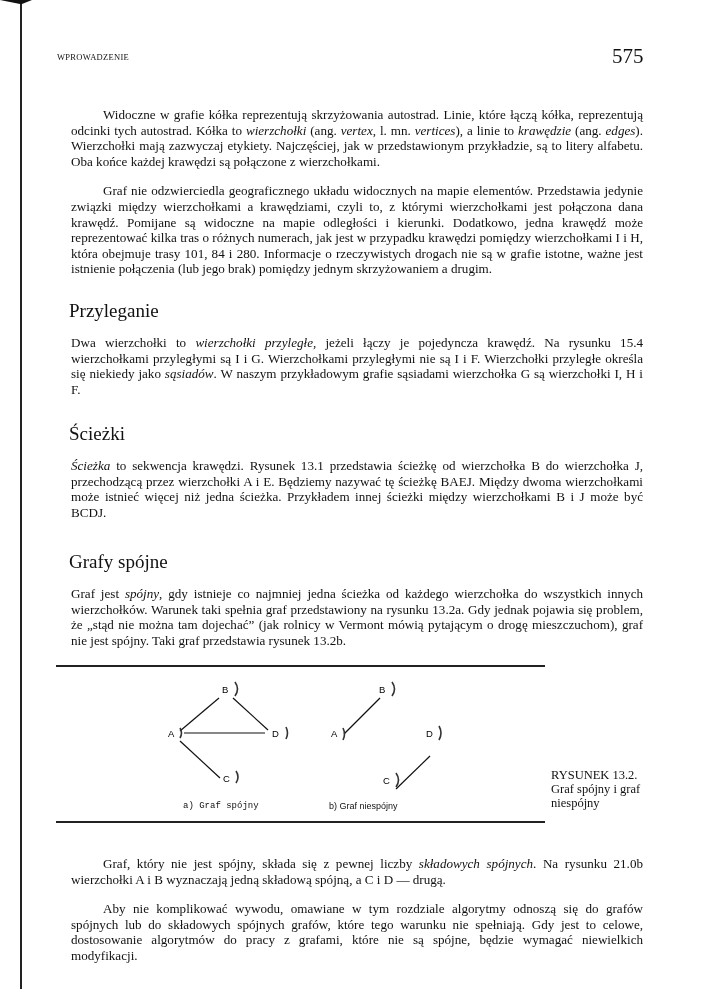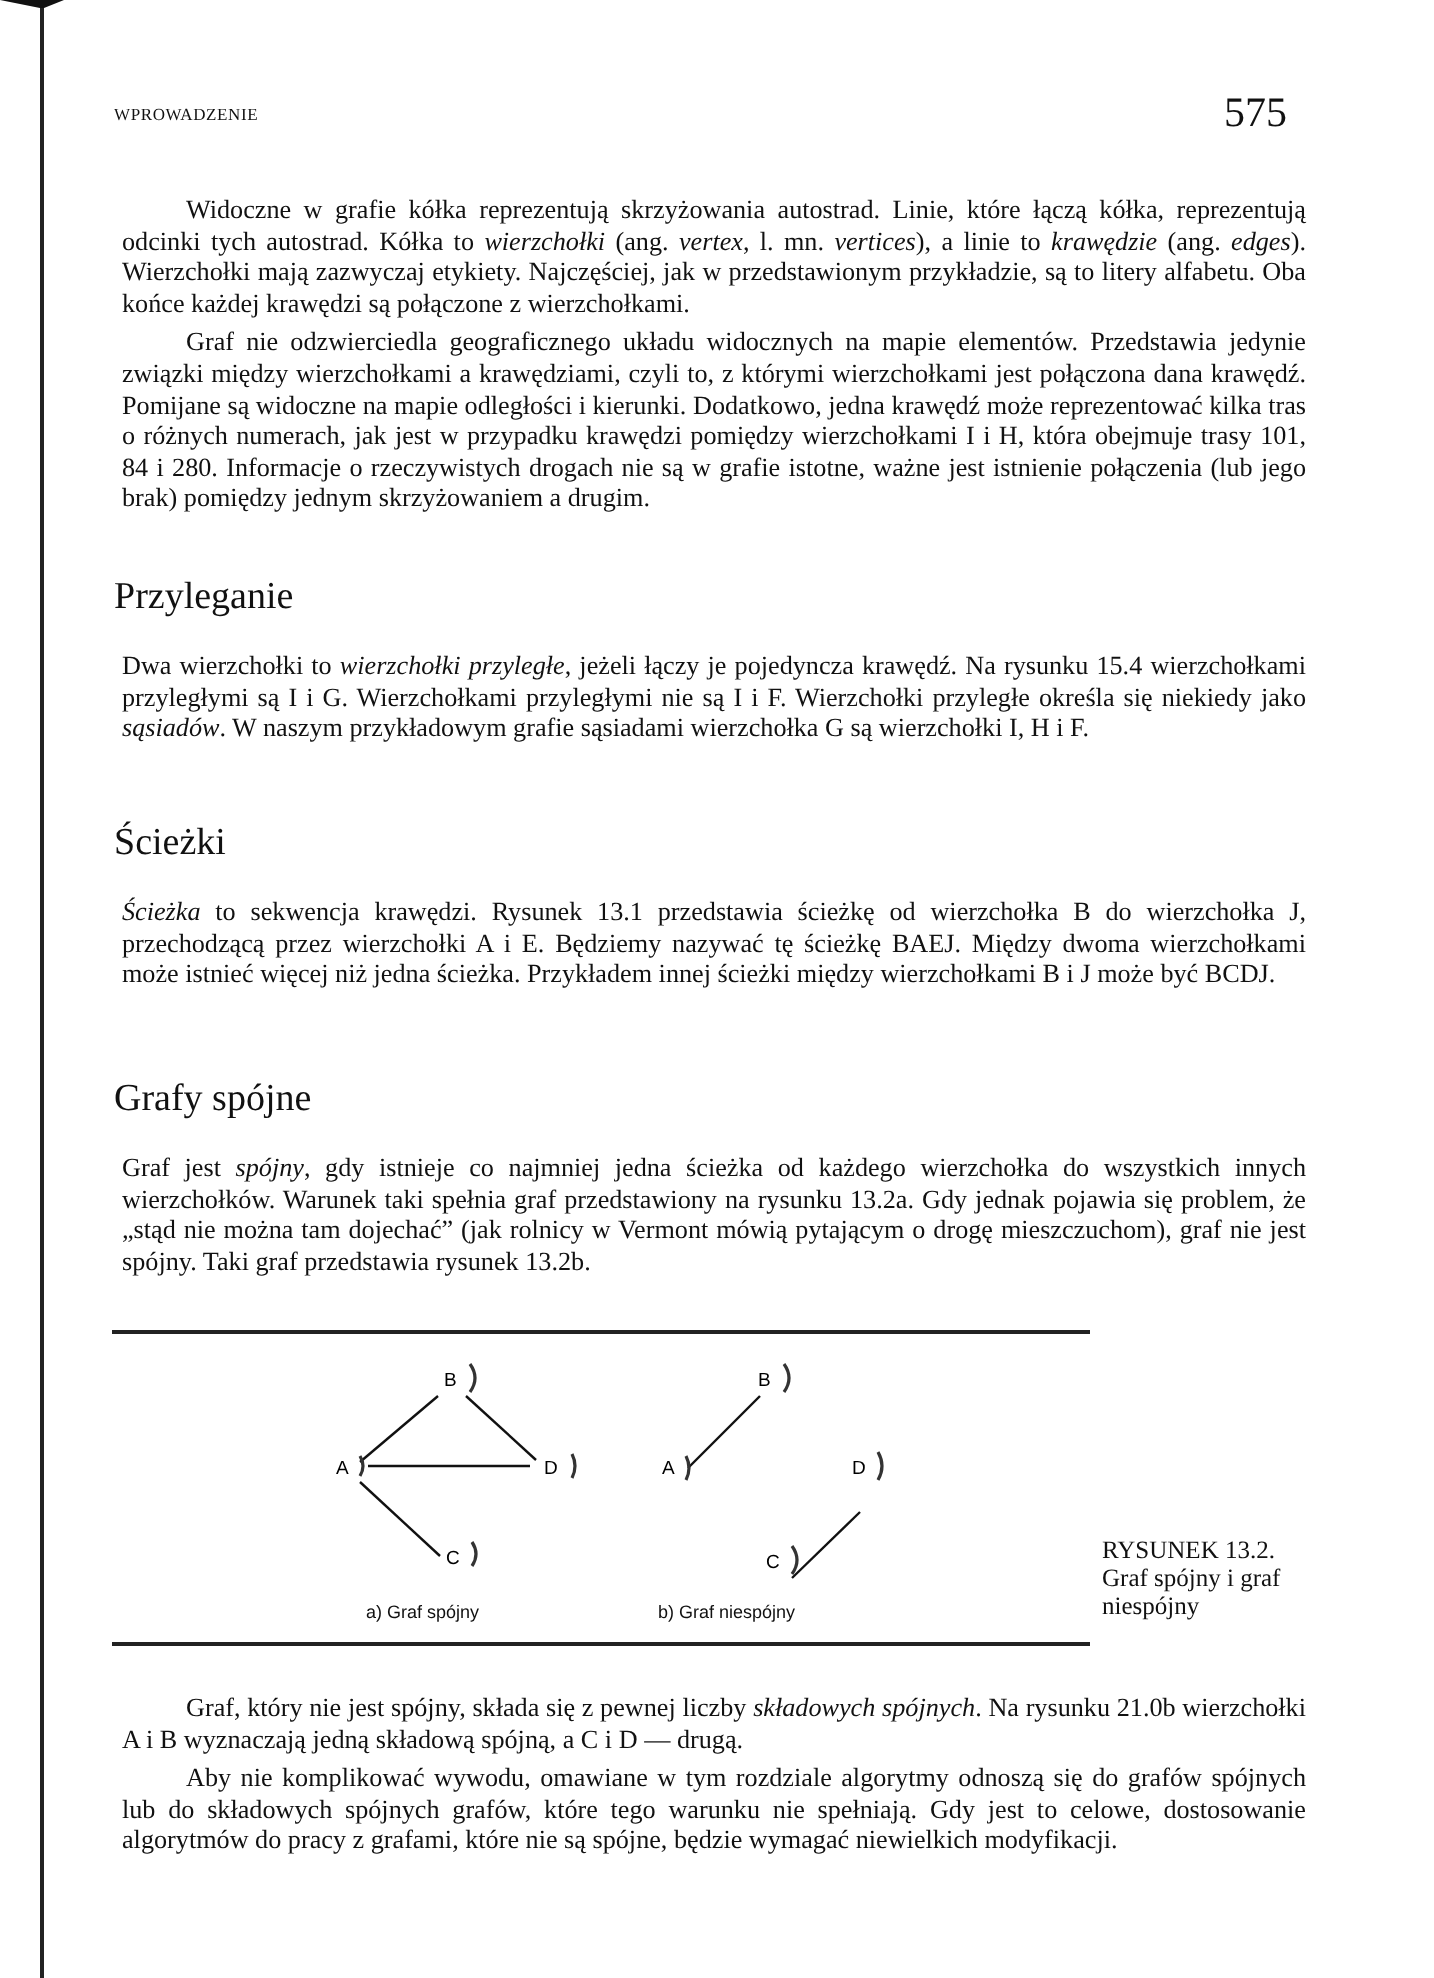--- a/index.html
+++ b/index.html
@@ -3,23 +3,23 @@
 <meta charset="utf-8">
 <style>
   html, body { margin: 0; padding: 0; background: #ffffff; }
   body { width: 717px; height: 989px; position: relative; overflow: hidden;
          font-family: "Liberation Serif", "DejaVu Serif", serif; color: #111; }
   .binding { position: absolute; left: 20px; top: 4px; width: 2px; height: 985px; background: #222; }
   .binding-top { position: absolute; left: 0; top: 0; width: 32px; height: 8px; }
   .running-head { position: absolute; left: 57px; top: 52px; font-size: 8.5px; letter-spacing: 0.3px; }
   .page-number { position: absolute; left: 612px; top: 44px; font-size: 21px; }
   .block { position: absolute; left: 57px; width: 600px; font-size: 13.1px; line-height: 15.6px; text-align: justify; }
-  .block p { margin: 4px; }
+  .block p { margin: 14px; }
   .block p.indent { text-indent: 32px; }
-  .h2 { position: absolute; left: 57px; font-size: 19px; font-weight: normal; margin: 0; }
+  .h2 { position: absolute; left: 57px; font-size: 19px; font-weight: normal; margin: 12px; }
   em { font-style: italic; }
   .fig-rule { position: absolute; left: 56px; width: 489px; height: 2px; background: #222; }
   .fig { position: absolute; left: 56px; top: 668px; width: 489px; height: 152px; }
   .fig svg { position: absolute; left: 0; top: 0; }
   .node-label { font-family: "Liberation Sans", "DejaVu Sans", sans-serif; font-size: 9.5px; }
   .sub-caption { position: absolute; top: 133px; font-family: "Liberation Sans", "DejaVu Sans", sans-serif; font-size: 9px; }
   .fig-caption { position: absolute; left: 551px; top: 768px; width: 120px; font-size: 12.5px; line-height: 14px; }
 </style>
 </head>
 <body>
@@ -82,21 +82,21 @@
     <text class="node-label" x="166" y="25">B</text>
     <text class="node-label" x="112" y="69">A</text>
     <text class="node-label" x="216" y="69">D</text>
     <text class="node-label" x="167" y="114">C</text>
 
     <text class="node-label" x="323" y="25">B</text>
     <text class="node-label" x="275" y="69">A</text>
     <text class="node-label" x="370" y="69">D</text>
     <text class="node-label" x="327" y="116">C</text>
   </svg>
-  <div class="sub-caption" style="left:127px;">a) Graf spójny</div>
+  <div class="sub-caption" style="left:127px;font-family:Liberation Mono, monospace;">a) Graf spójny</div>
   <div class="sub-caption" style="left:273px;">b) Graf niespójny</div>
 </div>
 <div class="fig-rule" style="top:821px;"></div>
 
 <div class="fig-caption">
   <div>RYSUNEK 13.2.</div>
   <div>Graf spójny i graf niespójny</div>
 </div>
 
 <div class="block" style="top:842px;">

